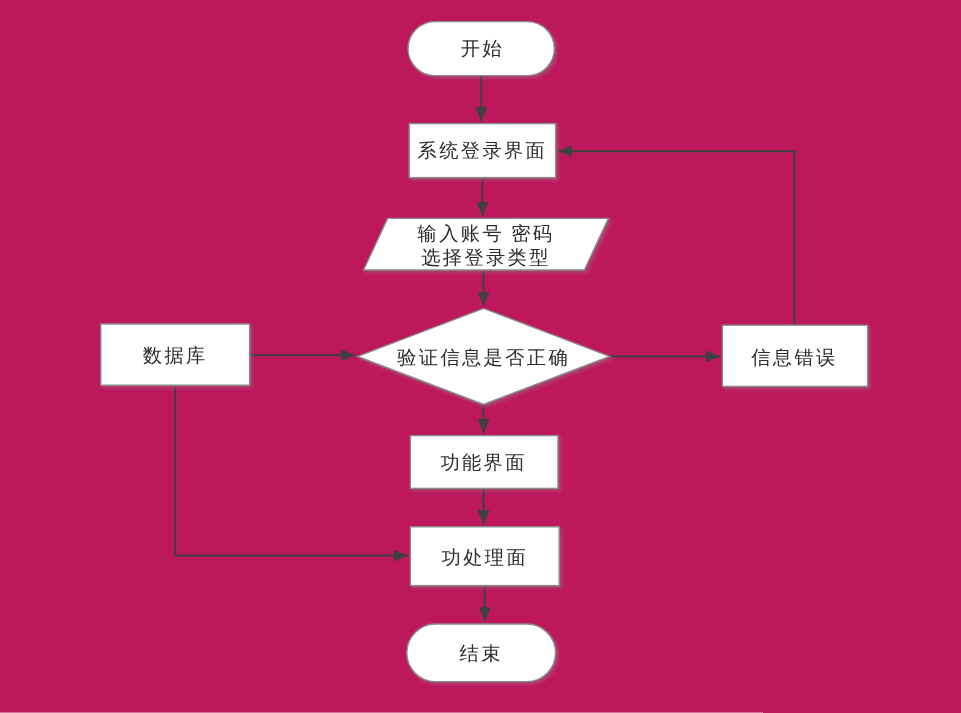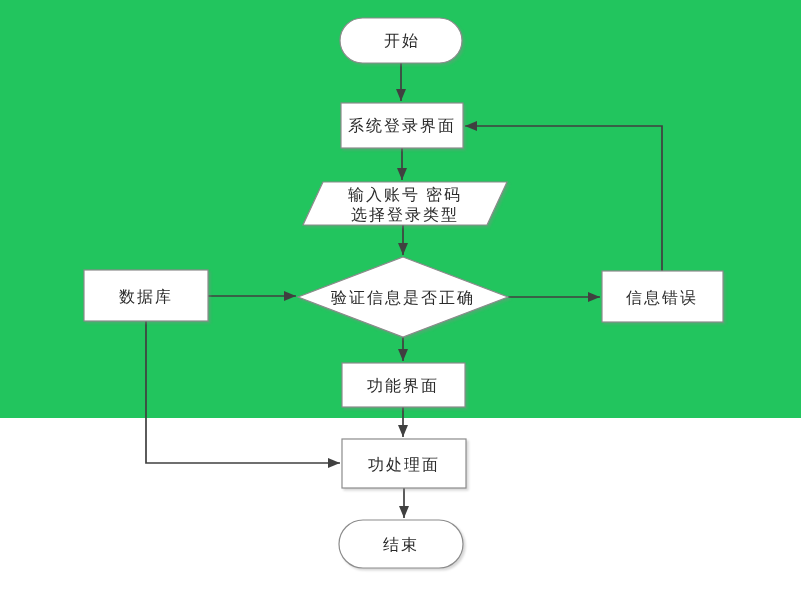--- a/index.html
+++ b/index.html
@@ -6,22 +6,22 @@
     margin: 0;
     padding: 0;
     background: #ffffff;
     width: 801px;
     height: 594px;
     font-family: "Liberation Serif", "DejaVu Serif", serif;
   }
   #stage {
     position: relative;
     width: 801px;
-    height: 418px;
-    background: #22c55e;
+    height: 594px;
+    background: #be185d;
   }
   svg { display: block; }
   .shape {
     fill: #ffffff;
     stroke: #8c8c8c;
     stroke-width: 1.2;
     filter: drop-shadow(2px 2px 1.2px rgba(140,140,140,0.35));
   }
   .connector {
     fill: none;

